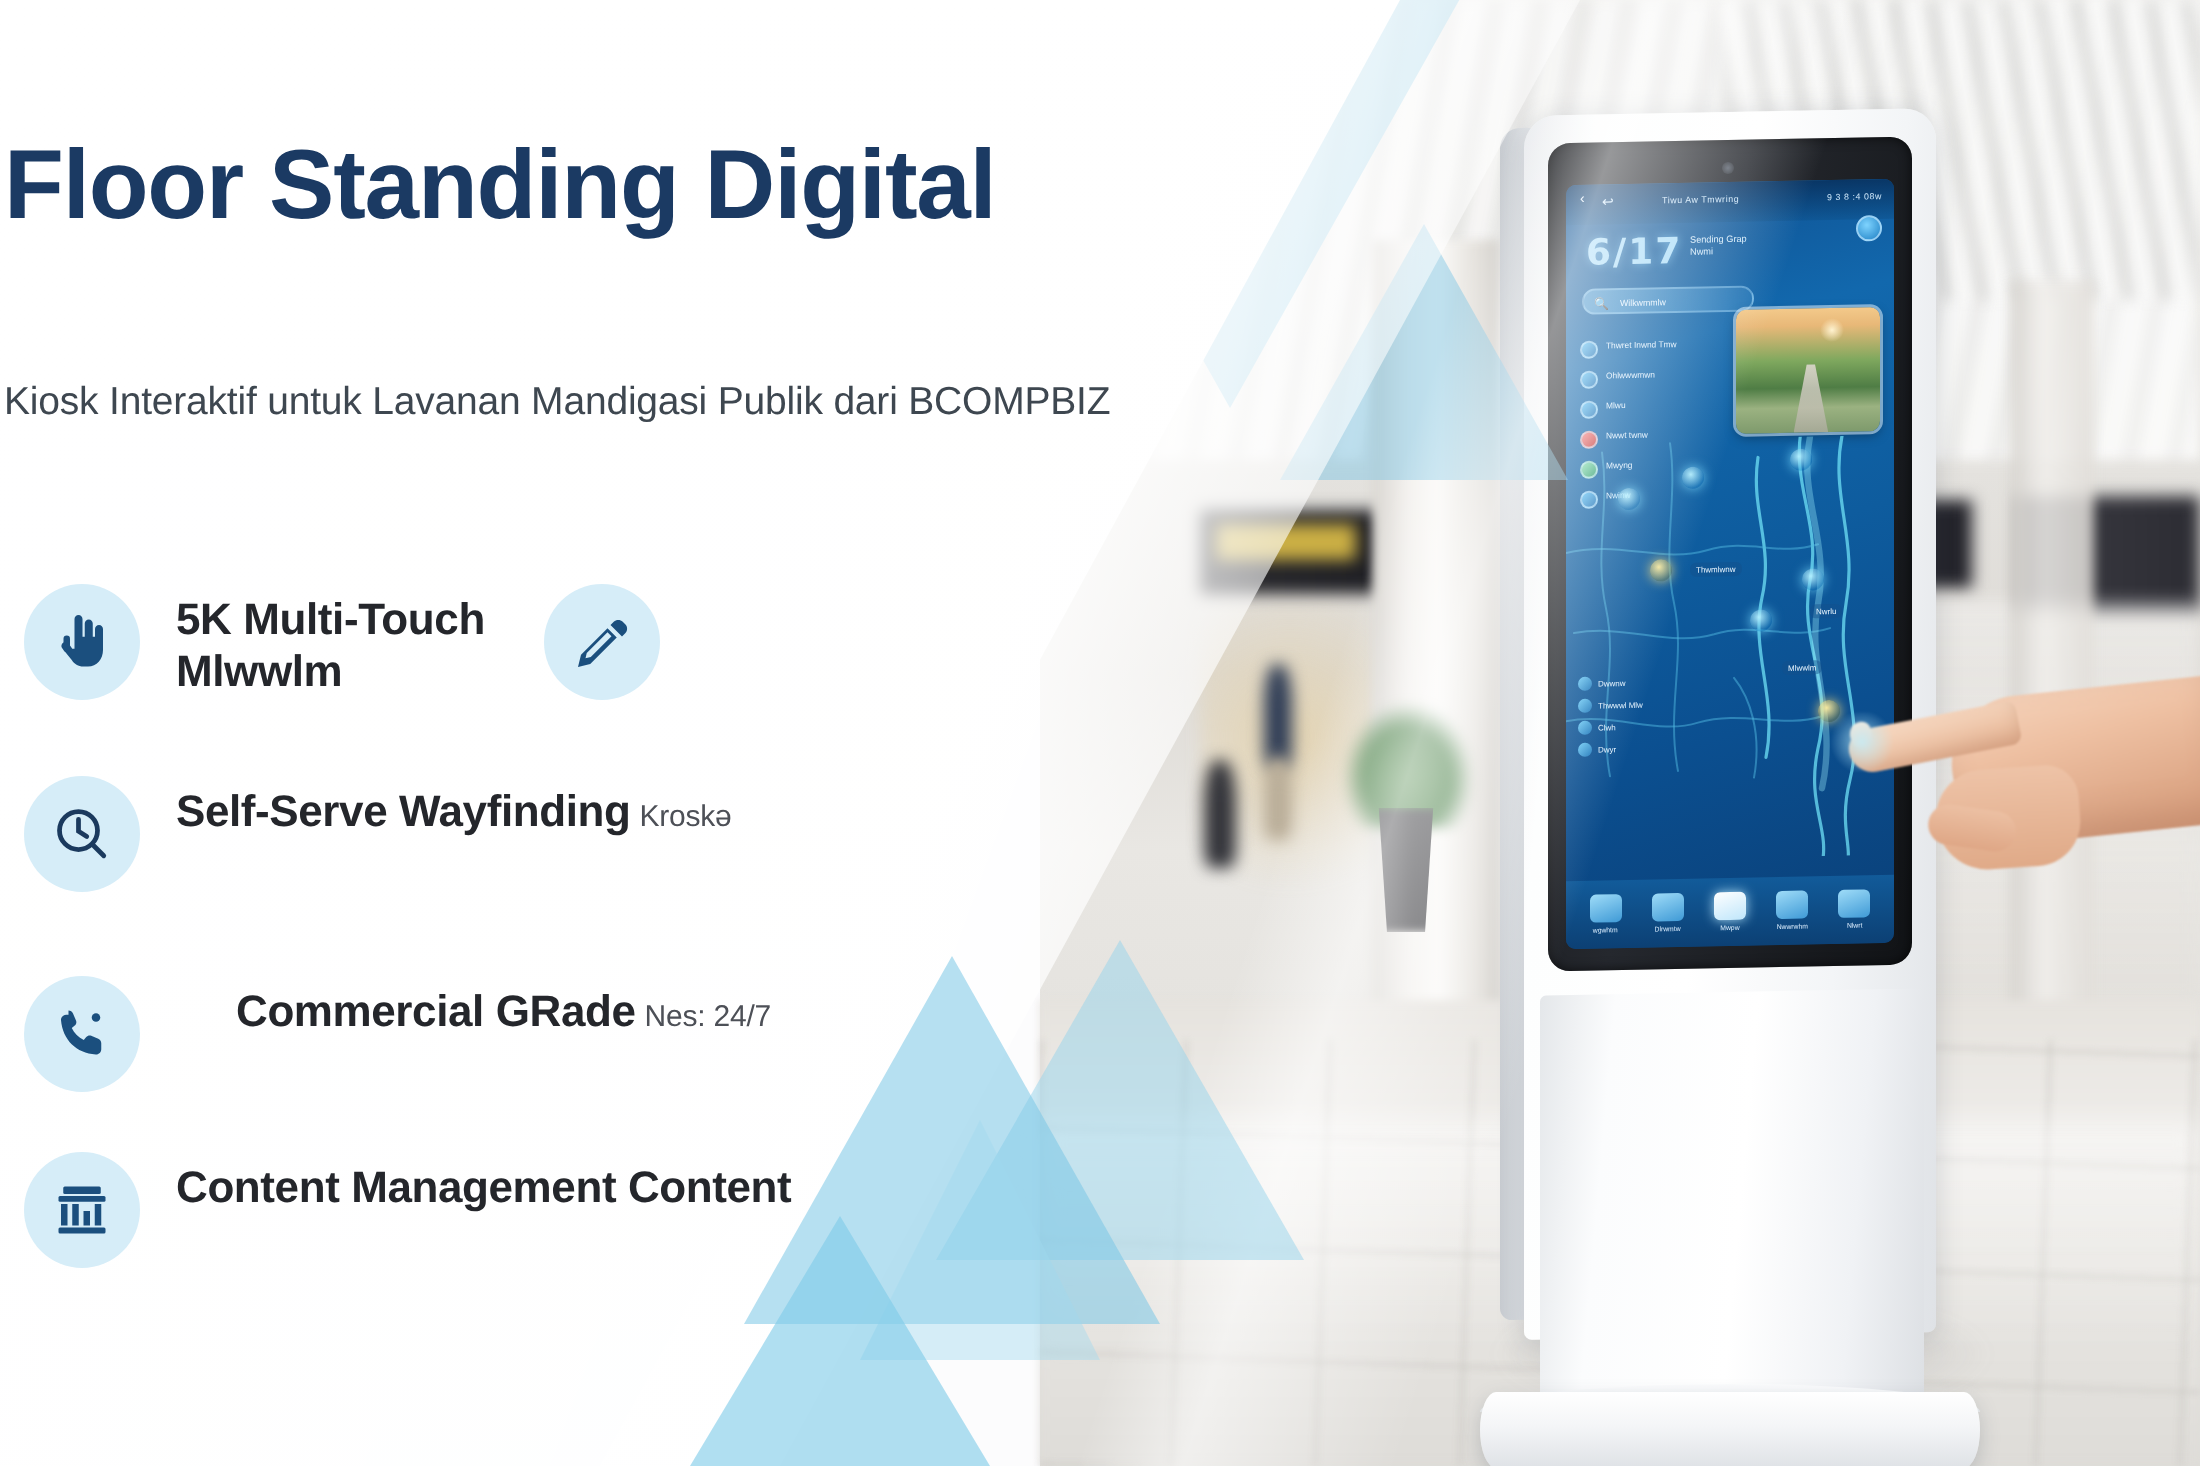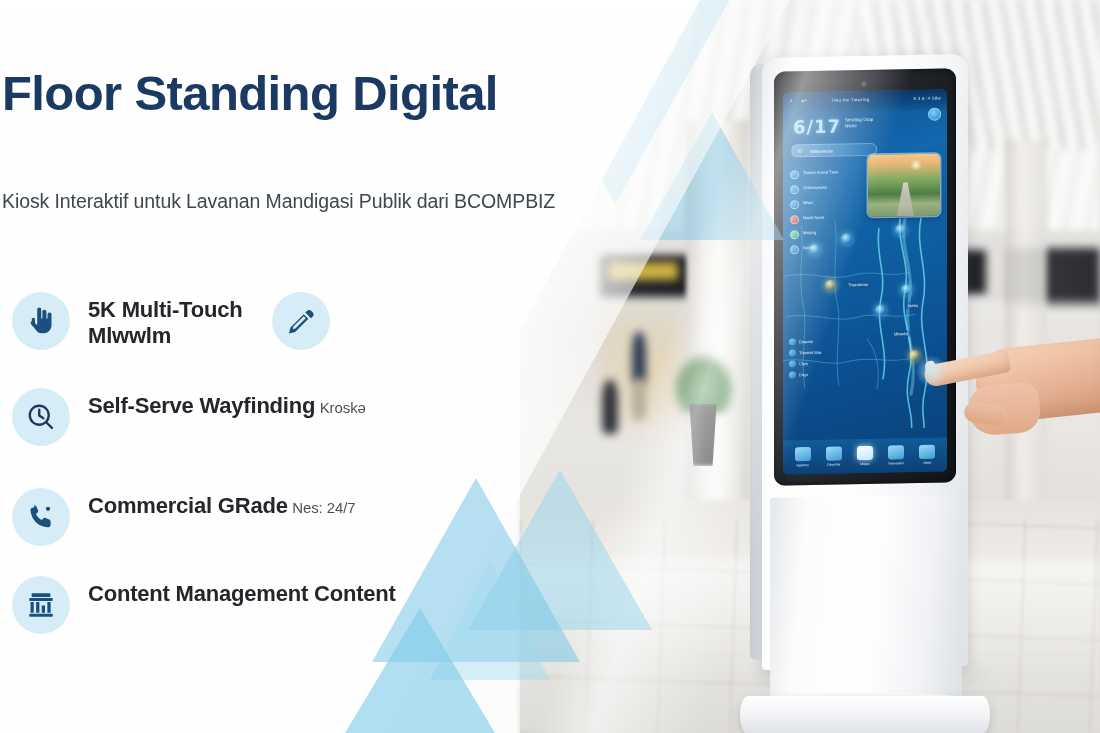--- a/index.html
+++ b/index.html
@@ -165,21 +165,21 @@
     flex:0 0 58px;
   }
   .ico svg { width:30px; height:30px; display:block; }
   .ftext { margin-left:18px; padding-top:5px; }
   .ftitle { font-size:22px; font-weight:700; color:#24262b; line-height:26px; letter-spacing:-0.2px; }
   .fsub { font-size:15px; color:#4d5057; margin-top:1px; letter-spacing:-0.1px; }
 
   .row1 { position:absolute; left:12px; top:0px; }
   .row1b { position:absolute; left:272px; top:0px; }
   .row2 { position:absolute; left:12px; top:96px;justify-content:flex-end; }
-  .row3 { position:absolute; left:12px; top:196px; }
+  .row3 { position:absolute; left:12px; top:196px;gap:30px; }
   .row4 { position:absolute; left:12px; top:284px; }
 
   
   .kiosk { position:absolute; left:762px; top:56px; width:238px; height:660px; }
   .kiosk-shadow {
     position:absolute; left:-16px; top:592px; width:250px; height:58px;
     background:radial-gradient(ellipse at 50% 50%, rgba(110,112,118,.38), rgba(110,112,118,0) 70%);
     filter:blur(5px);
   }
   .kiosk-body {

